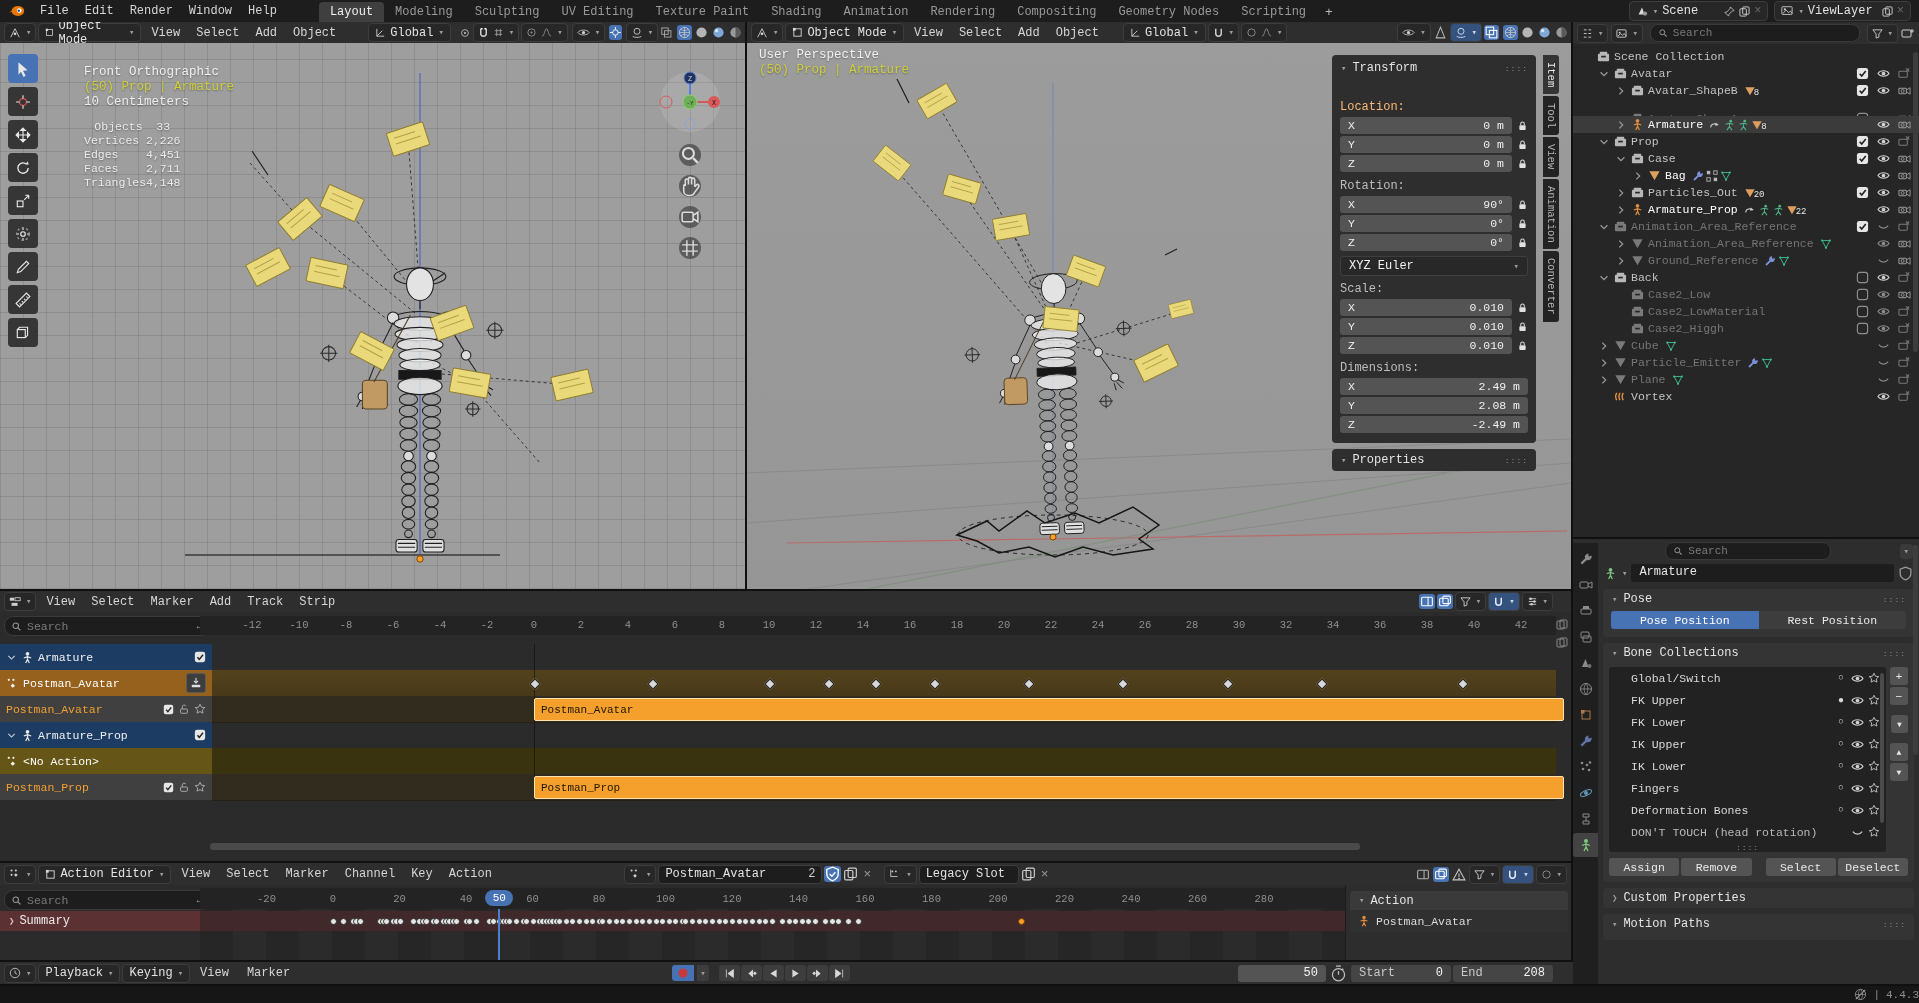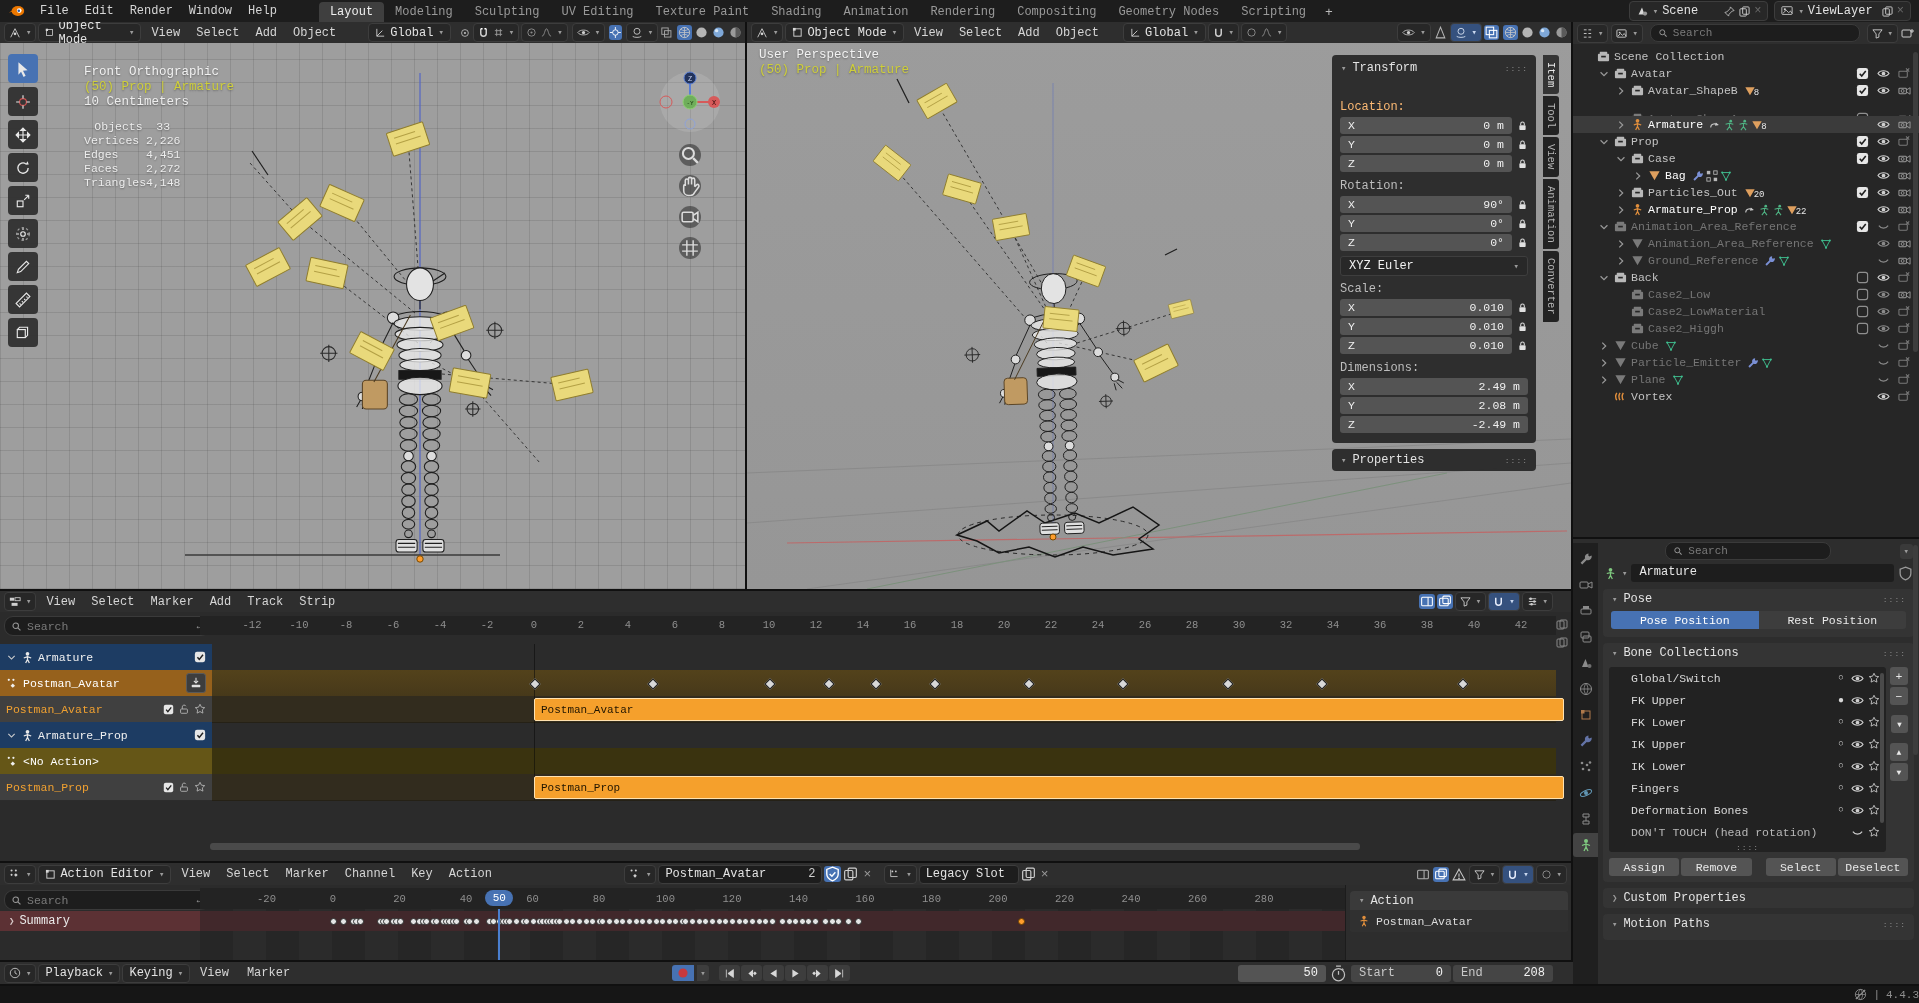--- a/index.html
+++ b/index.html
@@ -370,21 +370,21 @@
         <div style="display: flex;">
           <span style="width: 62px;">Vertices</span>
           <span>2,226</span>
         </div>
         <div style="display: flex;">
           <span style="width: 62px;">Edges</span>
           <span>4,451</span>
         </div>
         <div style="display: flex;">
           <span style="width: 62px;">Faces</span>
-          <span>2,272</span>
+          <span>2,711</span>
         </div>
         <div style="display: flex;">
           <span style="width: 62px;">Triangles</span>
           <span>4,148</span>
         </div>
       </div>
 
     <div id="vpL-toolbar" class="abs" style="left:8px;top:32px;width:32px;">
         <div style="width: 30px; height: 29px; margin-bottom: 4px; background: rgb(71, 114, 179); border-radius: 4px; display: flex; align-items: center; justify-content: center;">
           <svg viewBox="0 0 14 14" style="width:16px;height:16px">

